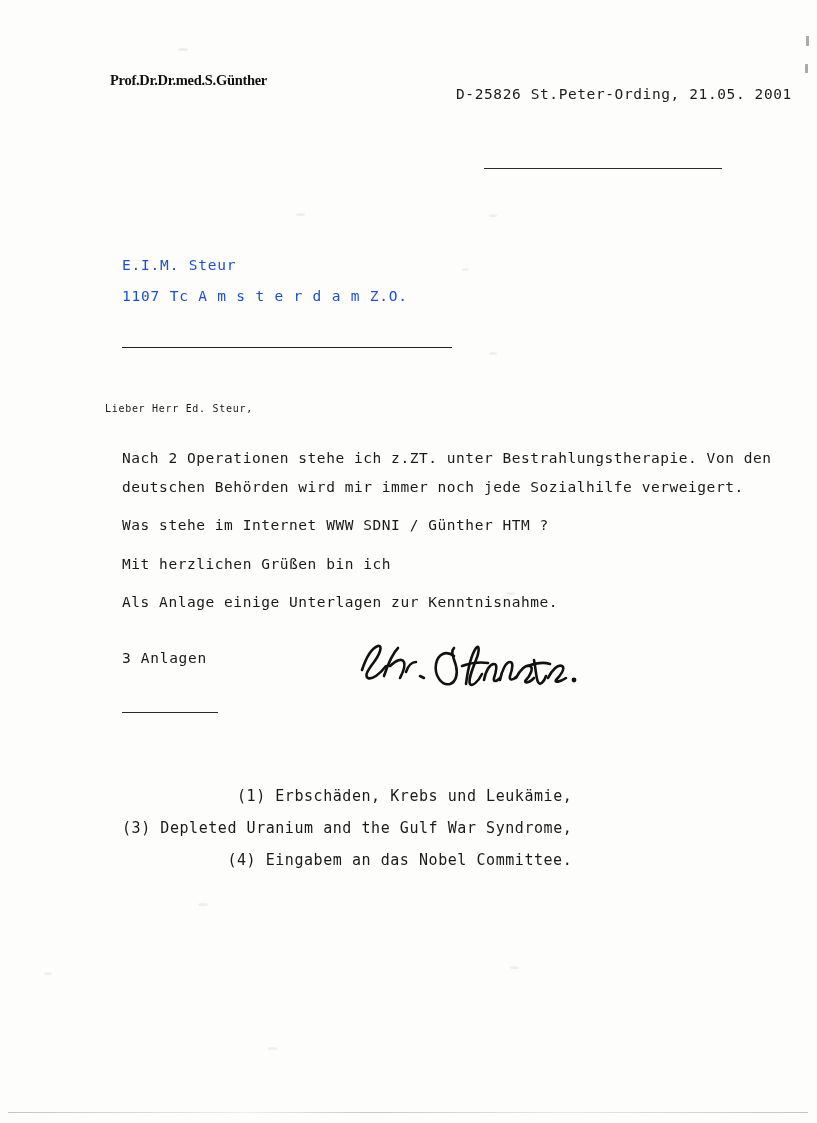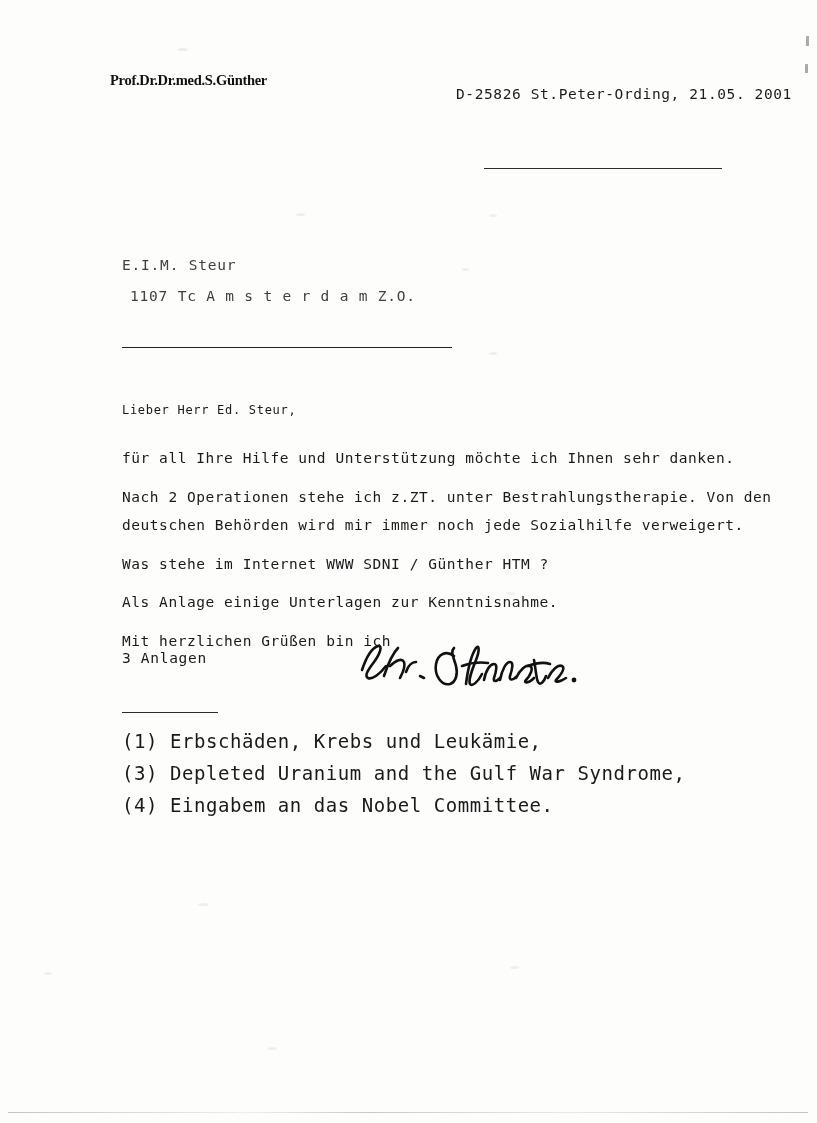--- a/index.html
+++ b/index.html
@@ -64,41 +64,40 @@
 
   
   .recipient {
     position: absolute;
     left: 122px;
     top: 250px;
     font-size: 14.5px;
     line-height: 31px;
     letter-spacing: 0.8px;
     white-space: nowrap;
-    color: #404040;
+    color: #1d4ed8;
   }
   .recipient .city {
     letter-spacing: 0.8px;
-    margin-left: 8px;
   }
   .recipient-rule {
     position: absolute;
     left: 122px;
     top: 347px;
     width: 330px;
     height: 1.4px;
     background: #222;
   }
 
   
   .salutation {
     position: absolute;
-    left: 122px;
+    left: 105px;
     top: 403px;
-    font-size: 12px;
+    font-size: 10px;
     letter-spacing: 0.7px;
     white-space: nowrap;
   }
   .body-text {
     position: absolute;
     left: 122px;
     top: 444px;
     width: 660px;
     font-size: 14.5px;
     line-height: 28.5px;
@@ -133,25 +132,26 @@
     position: absolute;
     left: 122px;
     top: 712px;
     width: 96px;
     height: 1.2px;
     background: #2a2a2a;
   }
   .attach-list {
     position: absolute;
     left: 122px;
-    top: 725px;
-    font-size: 19px;
+    top: 780px;
+    font-size: 15px;
     line-height: 32px;
     letter-spacing: 0.55px;
     white-space: nowrap;
+    text-align: right;
   }
 
   
   .bottom-rule {
     position: absolute;
     left: 8px;
     top: 1112px;
     width: 800px;
     height: 1px;
     background: linear-gradient(to right,
@@ -194,25 +194,24 @@
 
   <div class="recipient">
     <div>E.I.M. Steur</div>
     <div class="city">1107 Tc  A m s t e r d a m  Z.O.</div>
   </div>
   <div class="recipient-rule"></div>
 
   <div class="salutation">Lieber Herr Ed. Steur,</div>
 
   <div class="body-text">
-    <p class="tight">für all Ihre Hilfe und Unterstützung möchte ich Ihnen sehr danken.</p>
     <p class="tight">Nach 2 Operationen stehe ich z.ZT. unter Bestrahlungstherapie. Von den deutschen Behörden wird mir immer noch jede Sozialhilfe verweigert.</p>
     <p class="tight">Was stehe im Internet WWW SDNI / Günther HTM ?</p>
+    <p class="tight">Mit herzlichen Grüßen bin ich</p>
     <p class="tight">Als Anlage einige Unterlagen zur Kenntnisnahme.</p>
-    <p class="tight">Mit herzlichen Grüßen bin ich</p>
   </div>
 
   <div class="signature">
     <svg width="260" height="64" viewBox="0 0 260 64" fill="none" xmlns="http://www.w3.org/2000/svg">
       <g stroke="#111" stroke-width="2.6" stroke-linecap="round" stroke-linejoin="round" fill="none">
 
         <path d="M12 34 C16 22, 22 12, 28 10 C33 9, 30 18, 24 26 C18 34, 14 40, 18 42 C22 44, 30 38, 36 30"></path>
         <path d="M34 40 C38 28, 44 16, 48 12"></path>
         <path d="M40 30 C46 24, 52 22, 54 26 C56 31, 52 38, 50 42"></path>
         <path d="M56 36 C58 30, 62 26, 66 26"></path>

